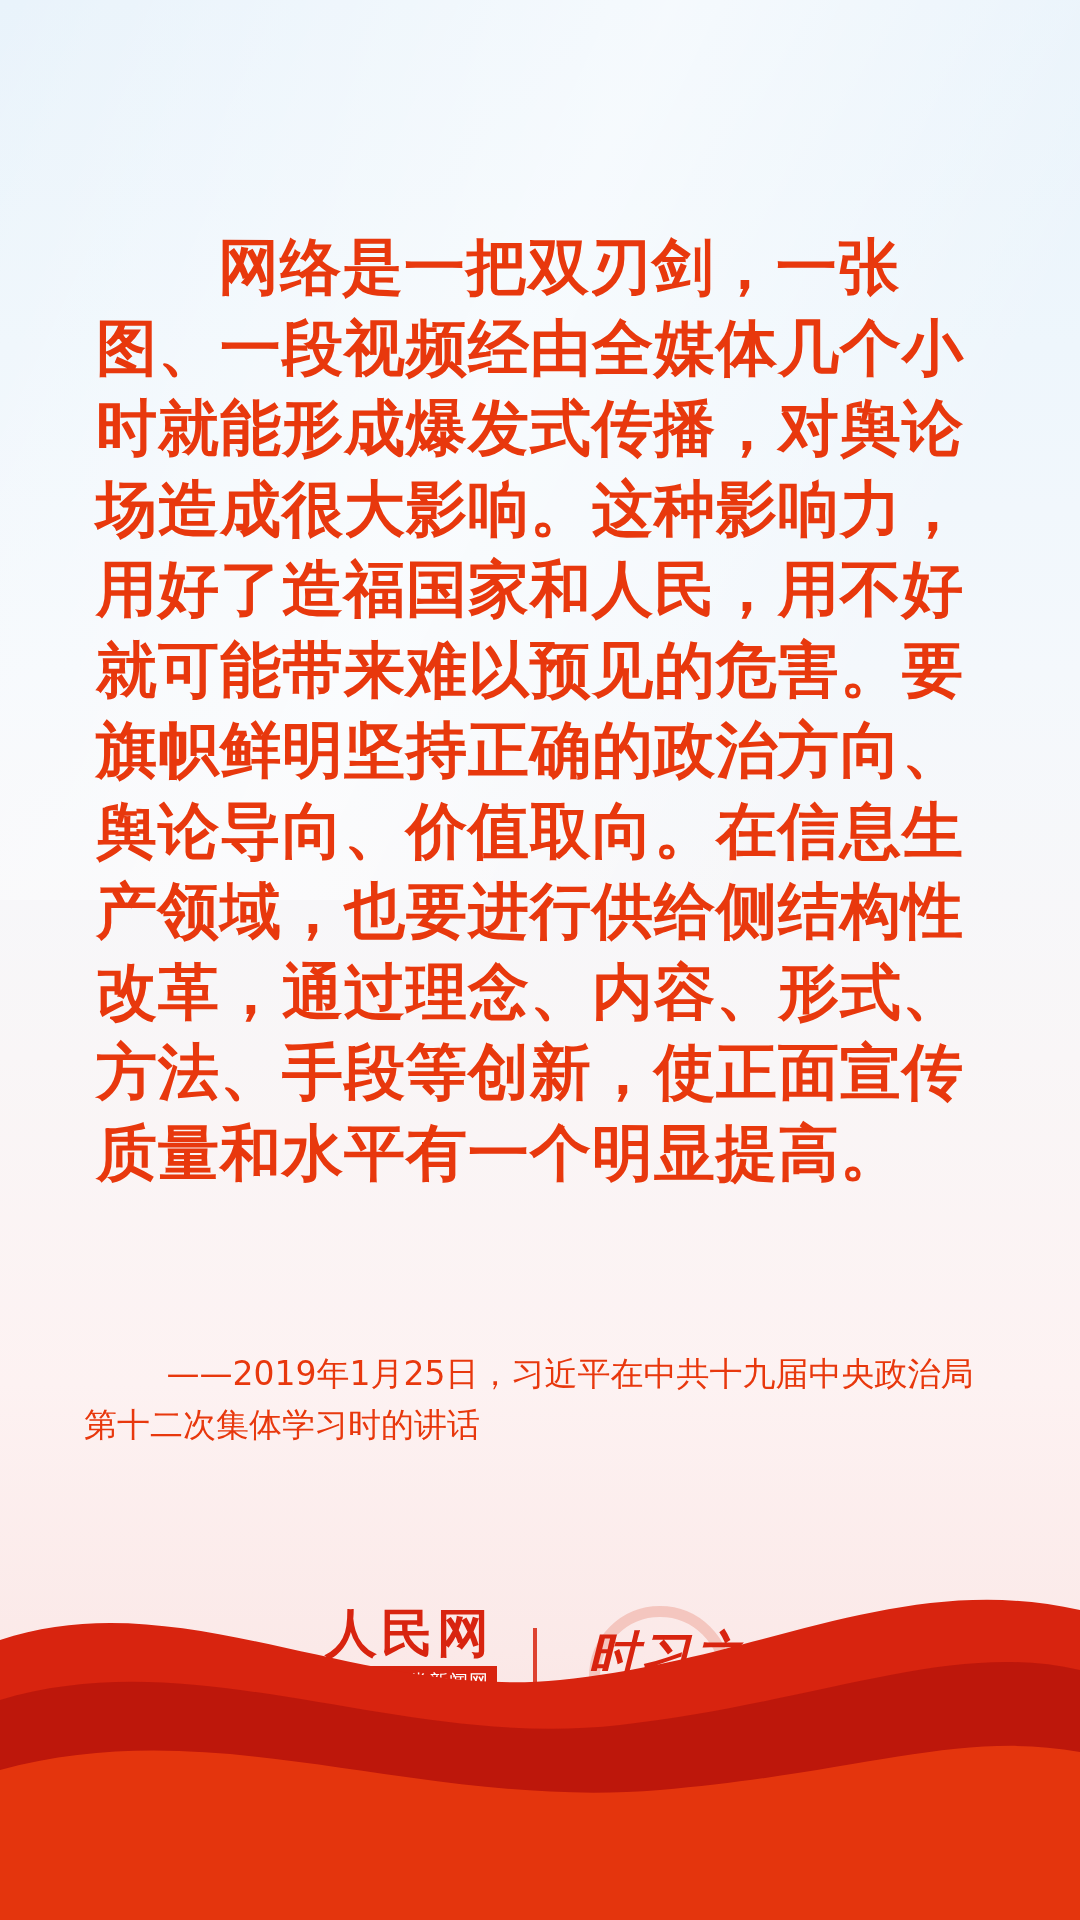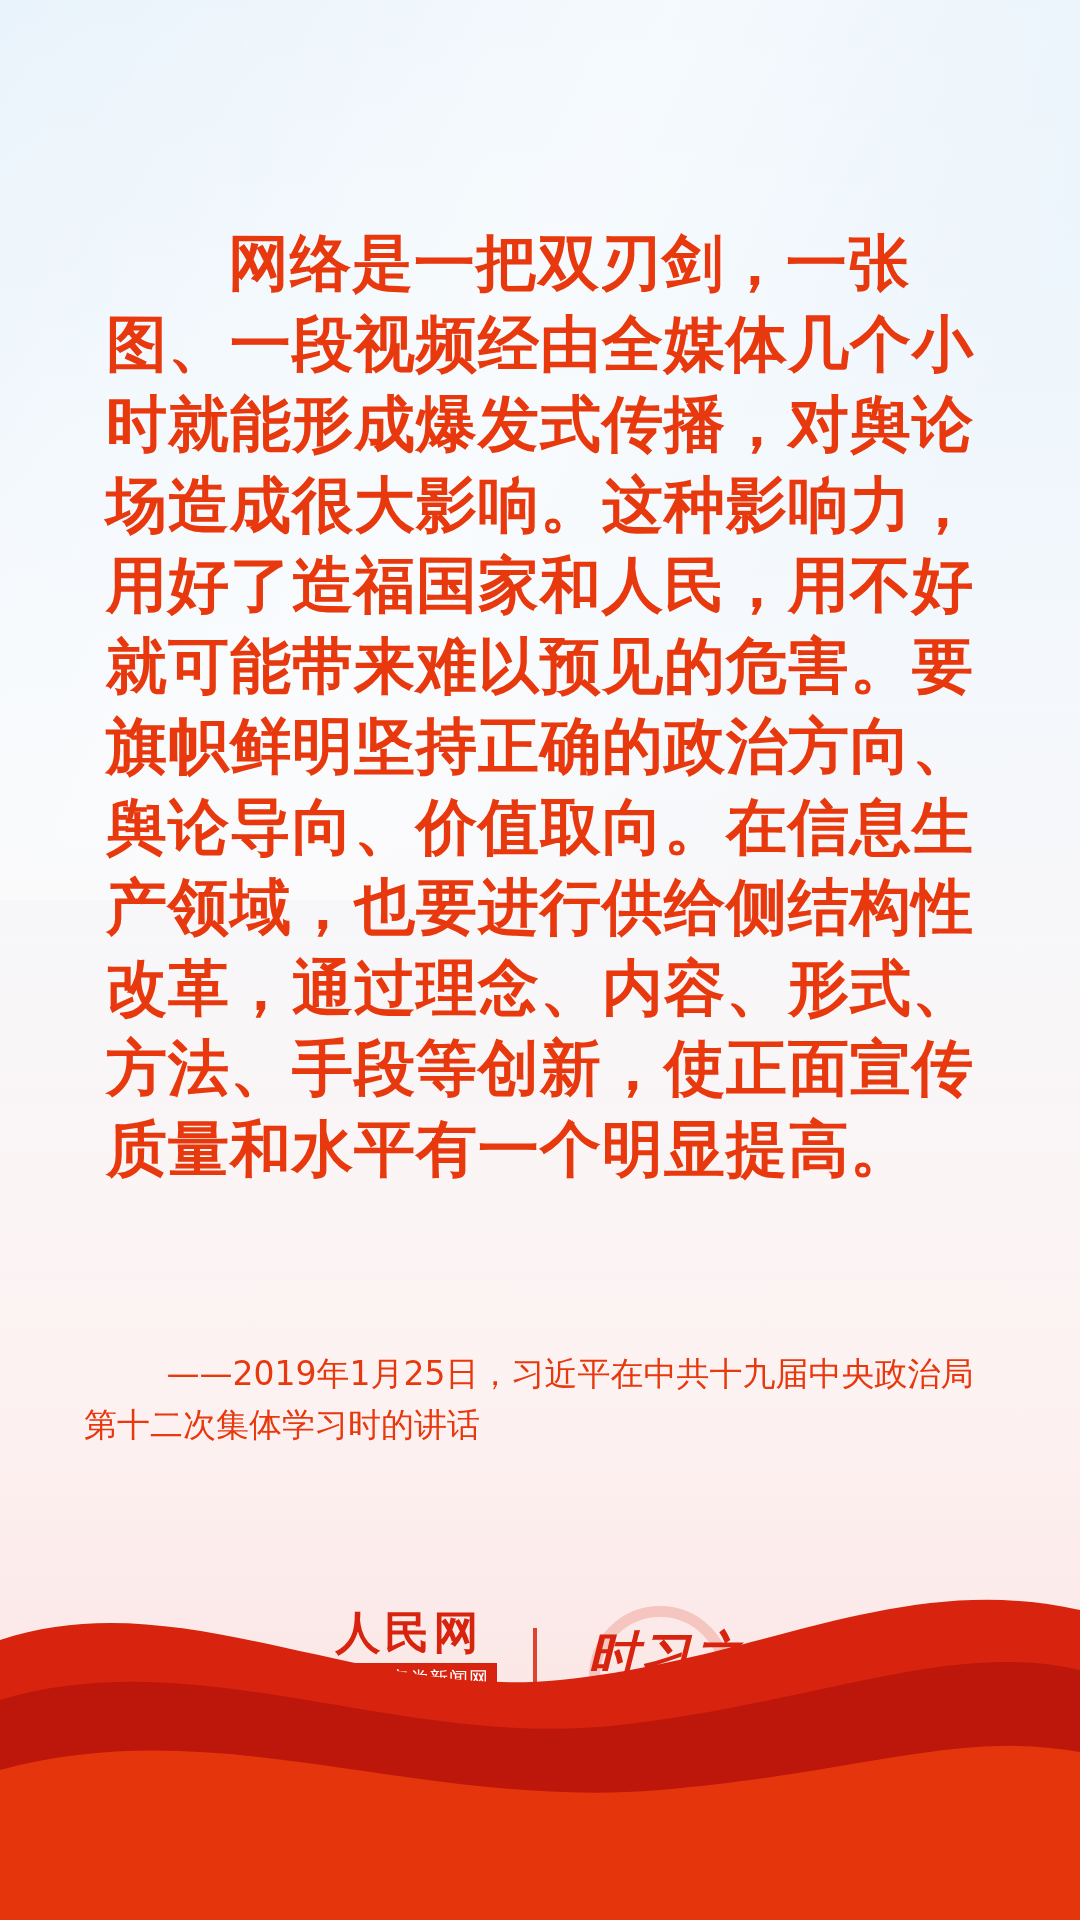--- a/index.html
+++ b/index.html
@@ -41,22 +41,21 @@
     position: absolute;
     left: 96px;
     top: 228px;
     width: 890px;
     color: #e8380d;
     font-size: 61px;
     line-height: 1.32;
     font-weight: 700;
     letter-spacing: 1px;
     text-indent: 2em;
-    font-family: Liberation Mono, monospace;
-    margin-left: 10px;
+    font-family: Liberation Serif, serif;
   }
   .attribution {
     position: absolute;
     left: 84px;
     top: 1348px;
     width: 890px;
     color: #e8380d;
     font-size: 33px;
     line-height: 1.55;
     text-align: left;
@@ -74,21 +73,21 @@
     justify-content: center;
     gap: 34px;
   }
   .people-logo {
     display: flex;
     flex-direction: column;
     align-items: center;
     color: #d8240f;
   }
   .people-logo .cn {
-    font-size: 45px;
+    font-size: 52px;
     font-weight: 700;
     letter-spacing: 4px;
     line-height: 1.05;
     font-family: "DejaVu Sans", "Liberation Sans", sans-serif;
   }
   .people-logo .sub {
     margin-top: 6px;
     font-size: 19px;
     letter-spacing: 1px;
     background: #d8240f;

